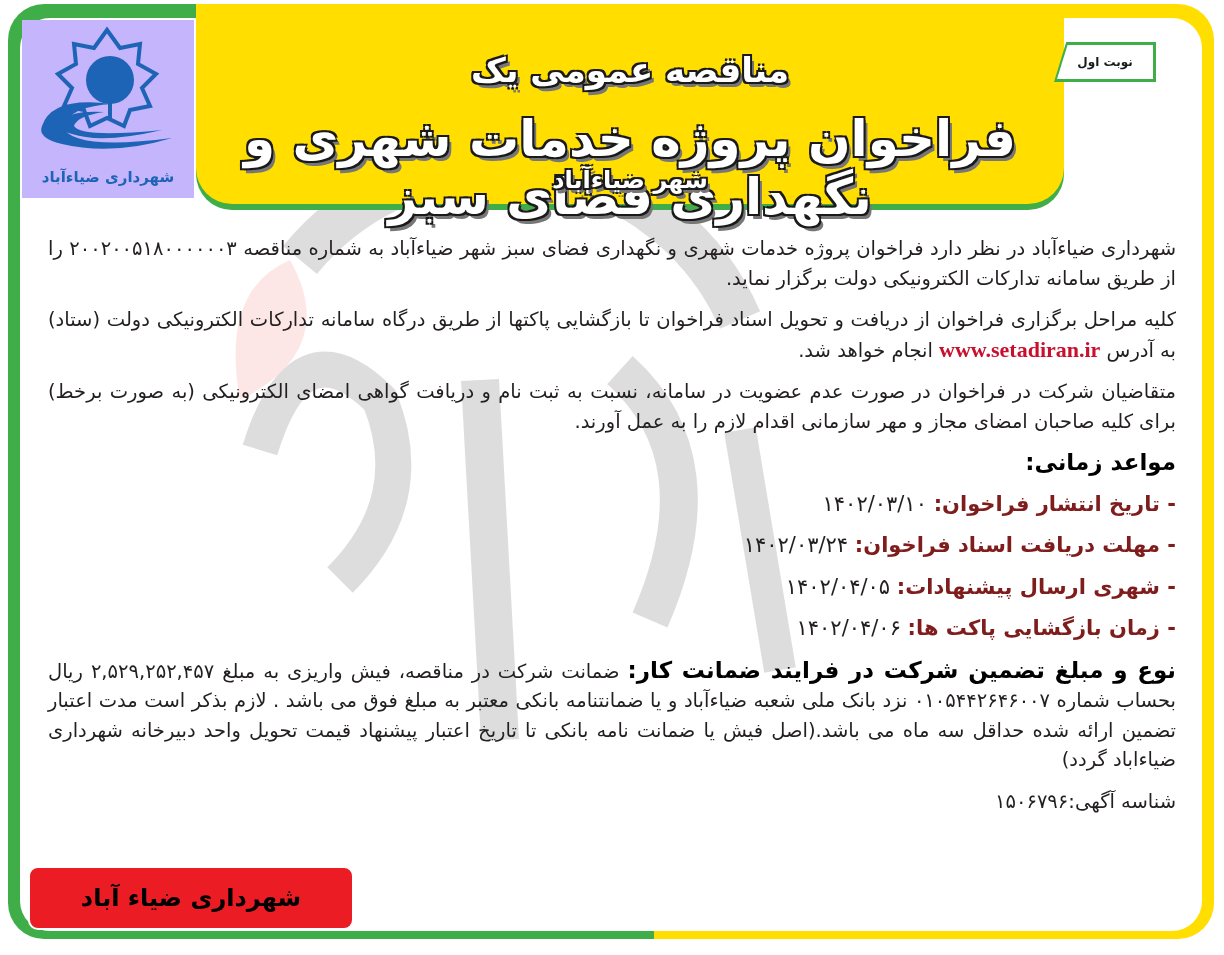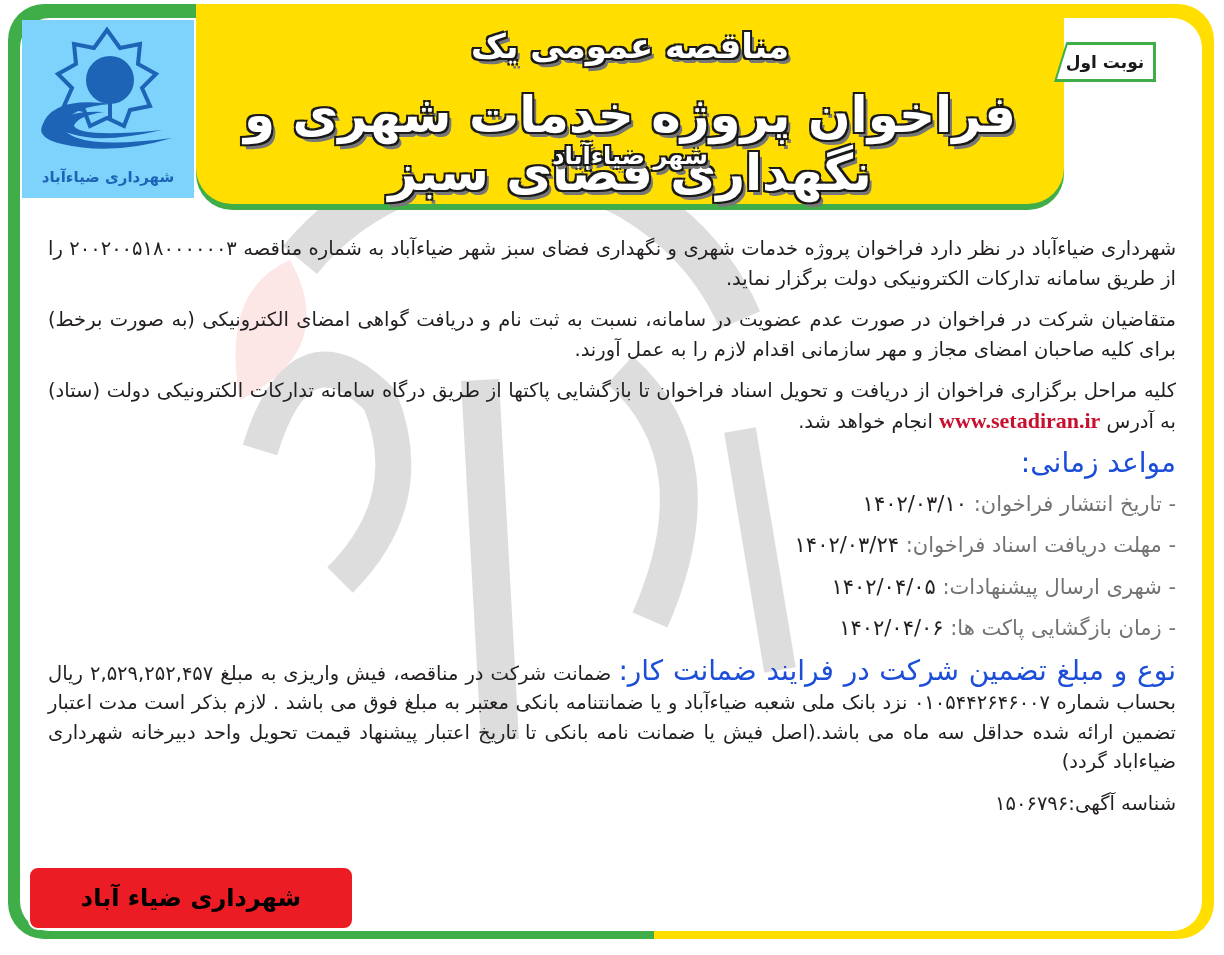--- a/index.html
+++ b/index.html
@@ -11,55 +11,55 @@
 
   .frame-green { position: absolute; left: 8px; top: 4px; width: 700px; bottom: 16px;
                  background: #3fae49; border-radius: 36px 0 0 36px; }
   .frame-yellow { position: absolute; right: 10px; top: 4px; width: 560px; bottom: 16px;
                   background: #ffde00; border-radius: 0 36px 36px 0; }
 
   .frame-inner { position: absolute; left: 20px; top: 18px; right: 22px; bottom: 24px;
                  background: #ffffff; border-radius: 30px; }
 
   
-  .logo-box { position: absolute; left: 22px; top: 20px; width: 172px; height: 178px; background: #7dd3fc; }
+  .logo-box { position: absolute; left: 22px; top: 20px; width: 172px; height: 178px; background: #c4b5fd; }
   .logo-svg { position: absolute; left: 10px; top: 6px; }
   .logo-caption { position: absolute; left: 0; width: 172px; top: 148px; text-align: center;
                   color: #1d63b6; font-size: 15px; font-weight: bold; direction: rtl; }
 
   
   .header-banner { position: absolute; left: 196px; top: 4px; width: 868px; height: 200px;
                    background: #ffde00; border-radius: 0 0 36px 36px;
                    box-shadow: 0 6px 0 #3fae49; }
   .header-title { position: absolute; left: 0; right: 0; text-align: center; direction: rtl;
                   font-weight: bold; color: #ffffff;
                   text-shadow: -2px -2px 0 #1a1a1a, 2px -2px 0 #1a1a1a, -2px 2px 0 #1a1a1a, 2px 2px 0 #1a1a1a, 4px 5px 0 #777;
-                  font-family: "DejaVu Sans", sans-serif; }
+                  font-family: "DejaVu Sans", sans-serif; margin-top: 24px; }
   .title-1 { top: 22px; font-size: 34px; }
   .title-2 { top: 82px; font-size: 50px; }
   .title-3 { top: 138px; font-size: 24px; }
   .round-badge-border { position: absolute; left: 1054px; top: 42px; width: 102px; height: 40px;
                         background: #3fae49; clip-path: polygon(12% 0, 100% 0, 100% 100%, 0 100%); }
   .round-badge-inner { position: absolute; left: 1057px; top: 45px; width: 96px; height: 34px;
                        background: #ffffff; clip-path: polygon(11% 0, 100% 0, 100% 100%, 0 100%);
                        display: flex; align-items: center; justify-content: center;
-                       font-weight: bold; font-size: 17px; color: #1a1a1a; direction: rtl; }
+                       font-weight: bold; font-size: 12px; color: #1a1a1a; direction: rtl; }
 
   
   .watermark { position: absolute; left: 180px; top: 200px; width: 640px; height: 560px; opacity: 0.28; pointer-events: none; }
 
   
   .body-text { position: absolute; left: 36px; right: 36px; top: 222px;
                direction: rtl; text-align: justify; color: #231f20;
                font-size: 19.5px; line-height: 29.5px; }
   .body-text p { margin: 12px; }
   .url { color: #c8102e; font-family: "Liberation Serif", serif; font-weight: bold; font-size: 22px; direction: ltr; unicode-bidi: embed; }
-  .section-head { color: #1d4ed8; font-weight: normal; font-size: 28px; }
+  .section-head { color: #000000; font-weight: bold; font-size: 23px; }
   .date-row { font-size: 21px; }
-  .date-label { color: #737373; font-weight: normal; }
+  .date-label { color: #7f1d1d; font-weight: bold; }
 
   
   .footer-button { position: absolute; left: 28px; top: 866px; width: 322px; height: 60px;
                    background: #ec1c24; border-radius: 10px; color: #000000;
                    display: flex; align-items: center; justify-content: center;
                    font-weight: bold; font-size: 24px; direction: rtl; border: 2px solid #ffffff; }
 </style>
 </head>
 <body>
 
@@ -92,26 +92,26 @@
   <div class="header-title title-1">مناقصه عمومی یک</div>
   <div class="header-title title-2">فراخوان پروژه خدمات شهری و نگهداری فضای سبز</div>
   <div class="header-title title-3">شهر ضیاءآباد</div>
 </div>
 
 <div class="round-badge-border"></div>
 <div class="round-badge-inner">نوبت اول</div>
 
 <div class="body-text">
   <p>شهرداری ضیاءآباد در نظر دارد فراخوان پروژه خدمات شهری و نگهداری فضای سبز شهر ضیاءآباد به شماره مناقصه ۲۰۰۲۰۰۵۱۸۰۰۰۰۰۰۳ را از طریق سامانه تدارکات الکترونیکی دولت برگزار نماید.</p>
-  <p>متقاضیان شرکت در فراخوان در صورت عدم عضویت در سامانه، نسبت به ثبت نام و دریافت گواهی امضای الکترونیکی (به صورت برخط) برای کلیه صاحبان امضای مجاز و مهر سازمانی اقدام لازم را به عمل آورند.</p>
   <p>
     <span>کلیه مراحل برگزاری فراخوان از دریافت و تحویل اسناد فراخوان تا بازگشایی پاکتها از طریق درگاه سامانه تدارکات الکترونیکی دولت (ستاد) به آدرس</span>
     <span class="url">www.setadiran.ir</span>
     <span>انجام خواهد شد.</span>
   </p>
+  <p>متقاضیان شرکت در فراخوان در صورت عدم عضویت در سامانه، نسبت به ثبت نام و دریافت گواهی امضای الکترونیکی (به صورت برخط) برای کلیه صاحبان امضای مجاز و مهر سازمانی اقدام لازم را به عمل آورند.</p>
 
   <p class="section-head">مواعد زمانی:</p>
   <p class="date-row">
     <span class="date-label">- تاریخ انتشار فراخوان:</span>
     <span>۱۴۰۲/۰۳/۱۰</span>
   </p>
   <p class="date-row">
     <span class="date-label">- مهلت دریافت اسناد فراخوان:</span>
     <span>۱۴۰۲/۰۳/۲۴</span>
   </p>

